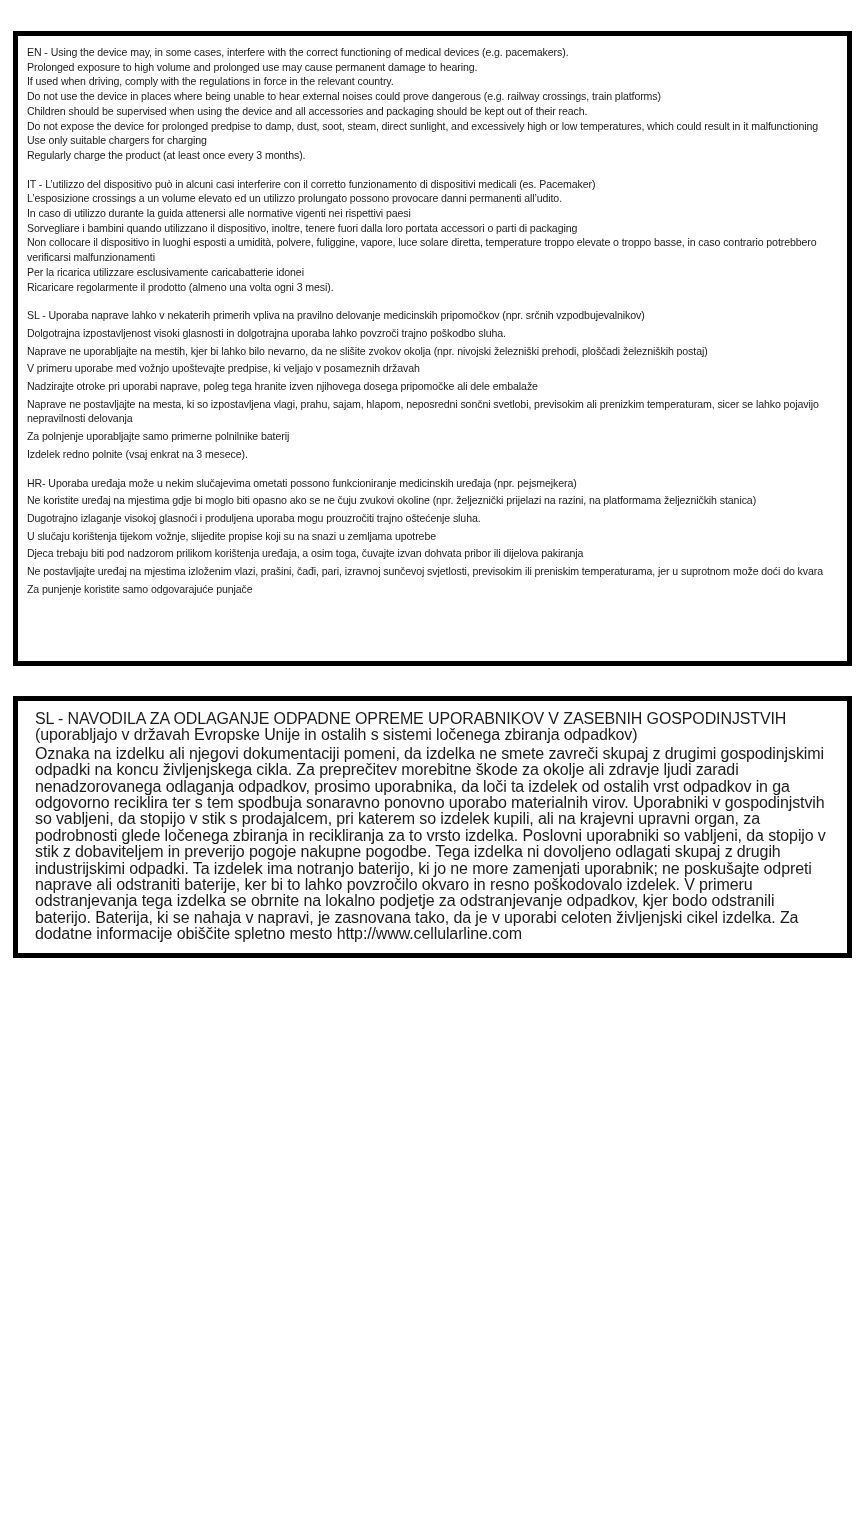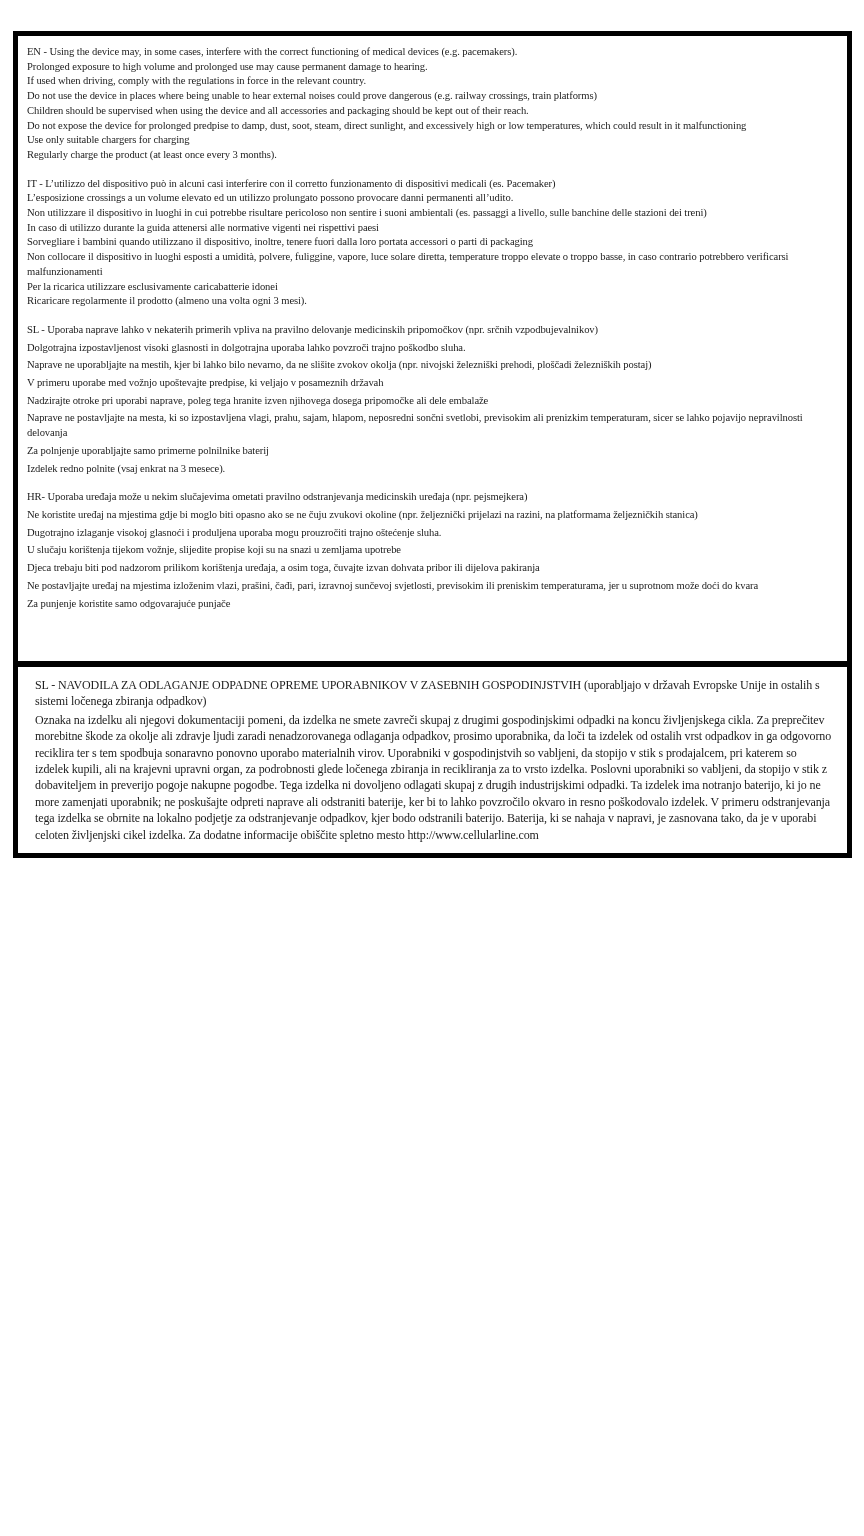--- a/index.html
+++ b/index.html
@@ -5,45 +5,45 @@
   html, body {
     margin: 0;
     padding: 0;
     background: #ffffff;
   }
   .page {
     position: relative;
     width: 753px;
     height: 1536px;
     background: #ffffff;
-    font-family: Liberation Serif, serif;
+    font-family: Liberation Sans, sans-serif;
     color: #1c1c1c;
     border-radius: 18px;
   }
   .box {
     position: absolute;
     left: 13px;
     width: 839px;
     box-sizing: border-box;
     border: 5px solid #000000;
     background: #ffffff;
   }
   .box-warnings {
     top: 31px;
     min-height: 635px;
     padding: 9px 10px 8px 9px;
     font-size: 10.6px;
     line-height: 14.7px;
     letter-spacing: -0.1px;
   }
   .box-disposal {
-    top: 662px;
+    top: 696px;
     min-height: 196px;
     padding: 10px 14px 10px 17px;
-    font-size: 12px;
+    font-size: 16px;
     line-height: 16.4px;
     letter-spacing: -0.12px;
   }
   .section { margin: 0 0 14px 0; }
   .section:last-child { margin-bottom: 0; }
   p { margin: 0; }
   .section-sl p, .section-hr p { margin-bottom: 3px; }
   .section-sl p:last-child, .section-hr p:last-child { margin-bottom: 0; }
   .disposal-title { margin-bottom: 2px; }
 </style>
@@ -61,41 +61,40 @@
       <p>Do not use the device in places where being unable to hear external noises could prove dangerous (e.g. railway crossings, train platforms)</p>
       <p>Children should be supervised when using the device and all accessories and packaging should be kept out of their reach.</p>
       <p>Do not expose the device for prolonged predpise to damp, dust, soot, steam, direct sunlight, and excessively high or low temperatures, which could result in it malfunctioning</p>
       <p>Use only suitable chargers for charging</p>
       <p>Regularly charge the product (at least once every 3 months).</p>
     </div>
 
     <div class="section section-it">
       <p>IT - L’utilizzo del dispositivo può in alcuni casi interferire con il corretto funzionamento di dispositivi medicali (es. Pacemaker)</p>
       <p>L’esposizione crossings a un volume elevato ed un utilizzo prolungato possono provocare danni permanenti all’udito.</p>
-      <p>Non utilizzare il dispositivo in luoghi in cui potrebbe risultare pericoloso non sentire i suoni ambientali (es. passaggi a livello, sulle banchine delle stazioni dei treni)</p>
       <p>In caso di utilizzo durante la guida attenersi alle normative vigenti nei rispettivi paesi</p>
       <p>Sorvegliare i bambini quando utilizzano il dispositivo, inoltre, tenere fuori dalla loro portata accessori o parti di packaging</p>
       <p>Non collocare il dispositivo in luoghi esposti a umidità, polvere, fuliggine, vapore, luce solare diretta, temperature troppo elevate o troppo basse, in caso contrario potrebbero verificarsi malfunzionamenti</p>
       <p>Per la ricarica utilizzare esclusivamente caricabatterie idonei</p>
       <p>Ricaricare regolarmente il prodotto (almeno una volta ogni 3 mesi).</p>
     </div>
 
     <div class="section section-sl">
       <p>SL - Uporaba naprave lahko v nekaterih primerih vpliva na pravilno delovanje medicinskih pripomočkov (npr. srčnih vzpodbujevalnikov)</p>
       <p>Dolgotrajna izpostavljenost visoki glasnosti in dolgotrajna uporaba lahko povzroči trajno poškodbo sluha.</p>
       <p>Naprave ne uporabljajte na mestih, kjer bi lahko bilo nevarno, da ne slišite zvokov okolja (npr. nivojski železniški prehodi, ploščadi železniških postaj)</p>
       <p>V primeru uporabe med vožnjo upoštevajte predpise, ki veljajo v posameznih državah</p>
       <p>Nadzirajte otroke pri uporabi naprave, poleg tega hranite izven njihovega dosega pripomočke ali dele embalaže</p>
       <p>Naprave ne postavljajte na mesta, ki so izpostavljena vlagi, prahu, sajam, hlapom, neposredni sončni svetlobi, previsokim ali prenizkim temperaturam, sicer se lahko pojavijo nepravilnosti delovanja</p>
       <p>Za polnjenje uporabljajte samo primerne polnilnike baterij</p>
       <p>Izdelek redno polnite (vsaj enkrat na 3 mesece).</p>
     </div>
 
     <div class="section section-hr">
-      <p>HR- Uporaba uređaja može u nekim slučajevima ometati pravilno odstranjevanja medicinskih uređaja (npr. pejsmejkera)</p>
+      <p>HR- Uporaba uređaja može u nekim slučajevima ometati possono funkcioniranje medicinskih uređaja (npr. pejsmejkera)</p>
       <p>Ne koristite uređaj na mjestima gdje bi moglo biti opasno ako se ne čuju zvukovi okoline (npr. željeznički prijelazi na razini, na platformama željezničkih stanica)</p>
       <p>Dugotrajno izlaganje visokoj glasnoći i produljena uporaba mogu prouzročiti trajno oštećenje sluha.</p>
       <p>U slučaju korištenja tijekom vožnje, slijedite propise koji su na snazi u zemljama upotrebe</p>
       <p>Djeca trebaju biti pod nadzorom prilikom korištenja uređaja, a osim toga, čuvajte izvan dohvata pribor ili dijelova pakiranja</p>
       <p>Ne postavljajte uređaj na mjestima izloženim vlazi, prašini, čađi, pari, izravnoj sunčevoj svjetlosti, previsokim ili preniskim temperaturama, jer u suprotnom može doći do kvara</p>
       <p>Za punjenje koristite samo odgovarajuće punjače</p>
     </div>
 
   </div>
 

